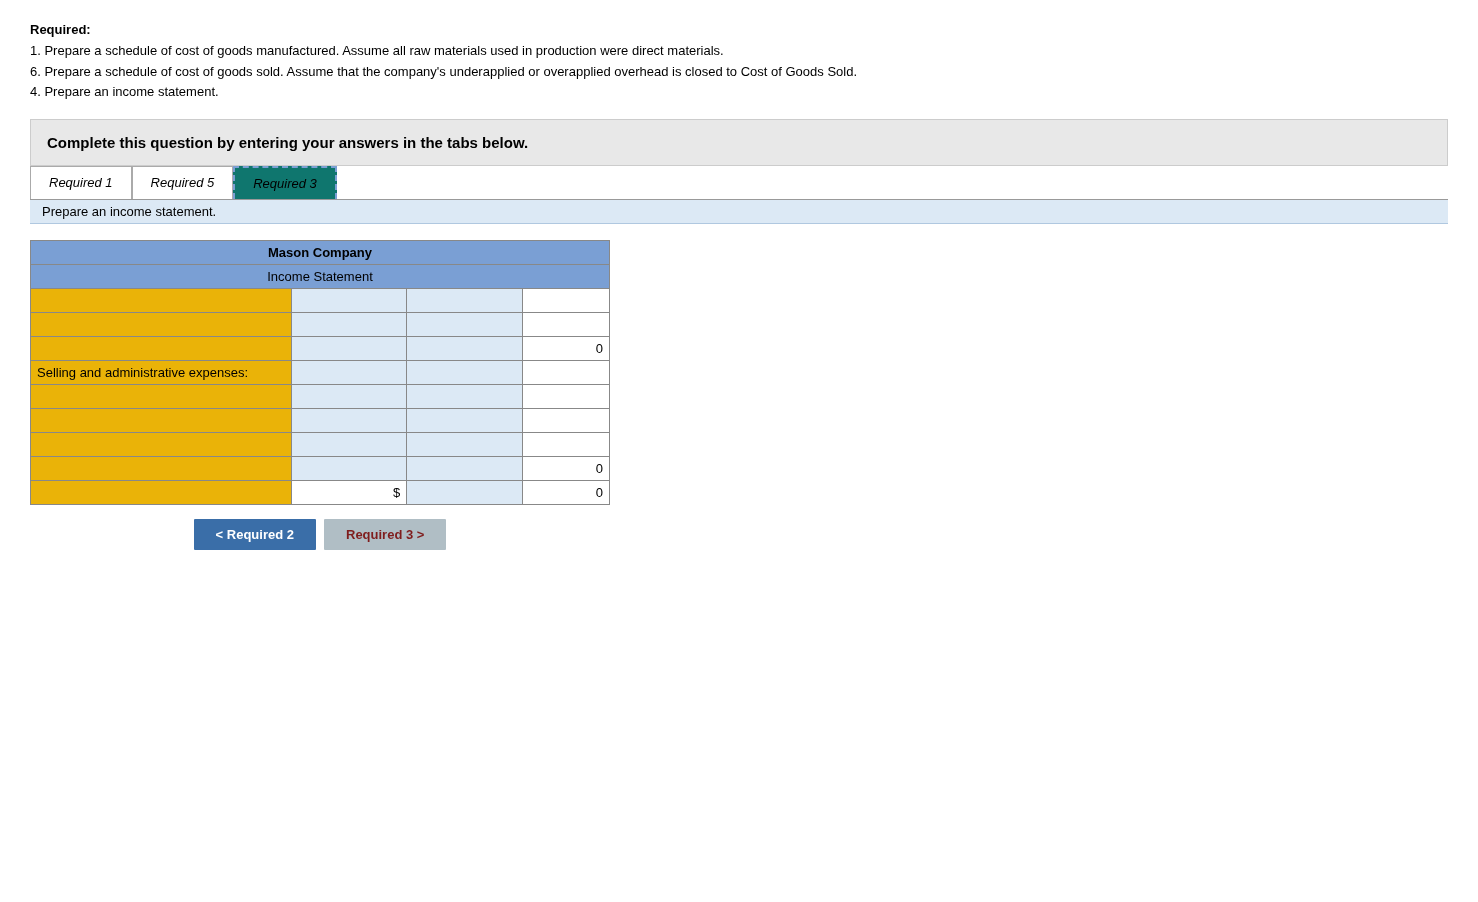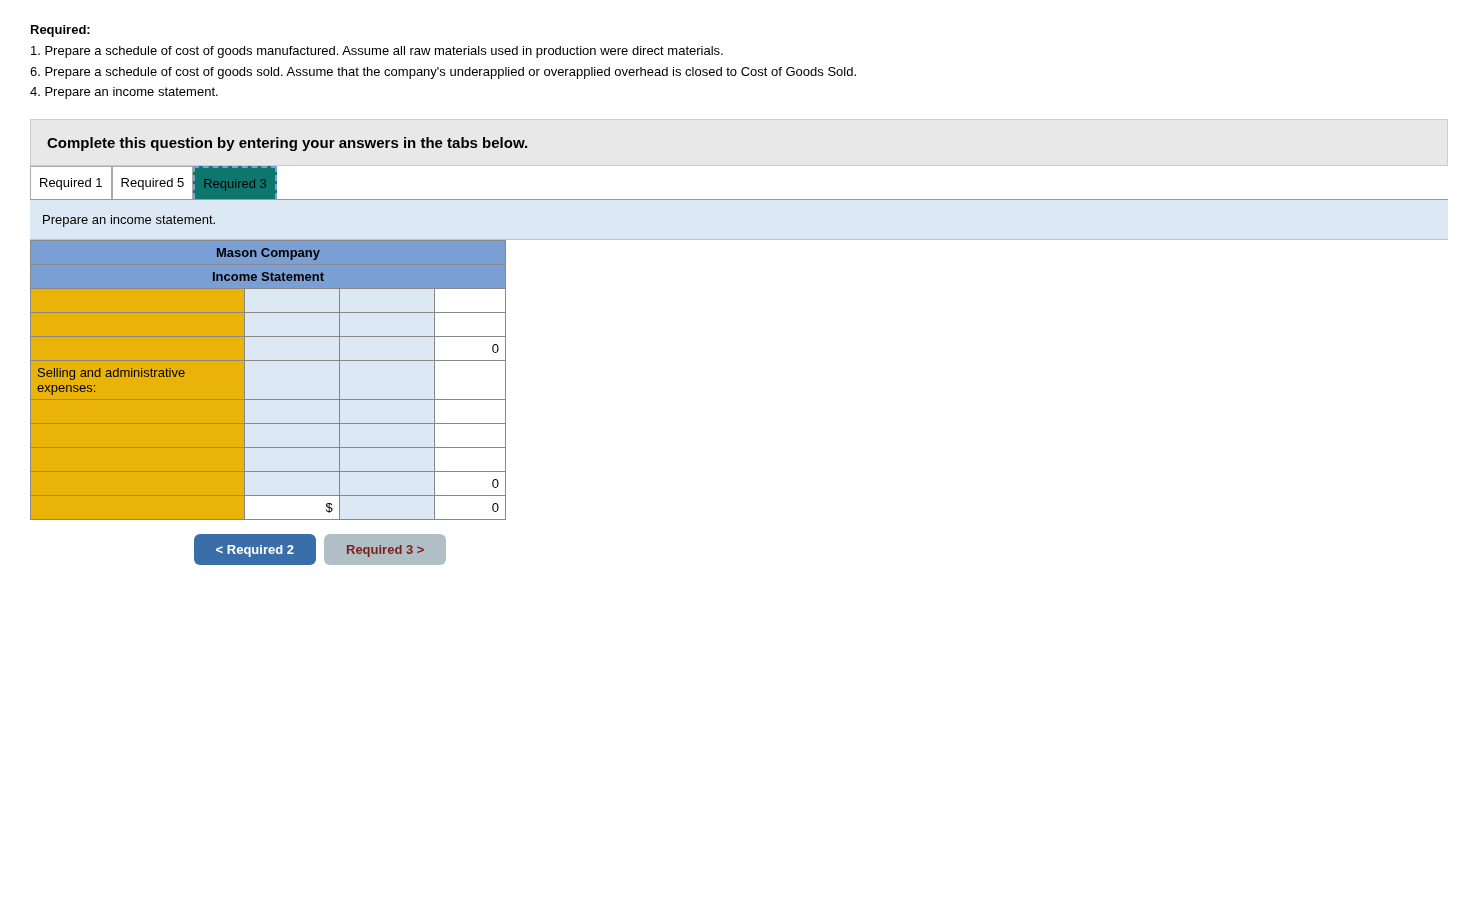--- a/index.html
+++ b/index.html
@@ -25,62 +25,63 @@
       margin-bottom: 0;
       font-weight: bold;
       font-size: 15px;
     }
     .tabs-container {
       border-bottom: 1px solid #999;
       display: flex;
       margin-top: 0;
     }
     .tab {
-      padding: 8px 8px;
+      padding: 8px 18px;
       border: 1px solid #aaa;
       border-bottom: none;
       cursor: pointer;
       background: #fff;
       font-size: 13px;
       margin-right: 0;
+      font-style: italic;
     }
     .tab.active {
       border: 2px dashed #7a9fd4;
       border-bottom: none;
       background: #0f766e;
       font-weight: normal;
     }
     .tab-instruction {
       background: #dce9f5;
-      padding: 12px 12px;
+      padding: 4px 12px;
       font-size: 13px;
       border-bottom: 1px solid #b0c8e0;
       margin-bottom: 0;
     }
     .table-wrapper {
-      margin-top: 0;
-      width: 476px;
+      margin-top: 16px;
+      width: 580px;
     }
     .income-table {
       width: 100%;
       border-collapse: collapse;
     }
     .table-header-company {
       background: #7a9fd4;
       color: #000;
       text-align: center;
       font-weight: bold;
       padding: 5px;
       font-size: 13px;
     }
     .table-header-title {
       background: #7a9fd4;
       color: #000;
       text-align: center;
-      font-weight: bold;
+      font-weight: normal;
       padding: 5px;
       font-size: 13px;
     }
     .income-table td {
       border: 1px solid #888;
       padding: 4px 6px;
       font-size: 13px;
     }
     .income-table .col-label {
       width: 45%;
@@ -113,21 +114,21 @@
       margin-top: 14px;
       width: 580px;
       justify-content: center;
     }
     .nav-btn {
       padding: 8px 22px;
       font-size: 13px;
       font-weight: bold;
       border: none;
       cursor: pointer;
-      border-radius: 6px;
+      border-radius: 1px;
     }
     .nav-btn-blue {
       background: #3a6ea8;
       color: #fff;
     }
     .nav-btn-gray {
       background: #b0bec5;
       color: #7f1d1d;
     }
   </style>

